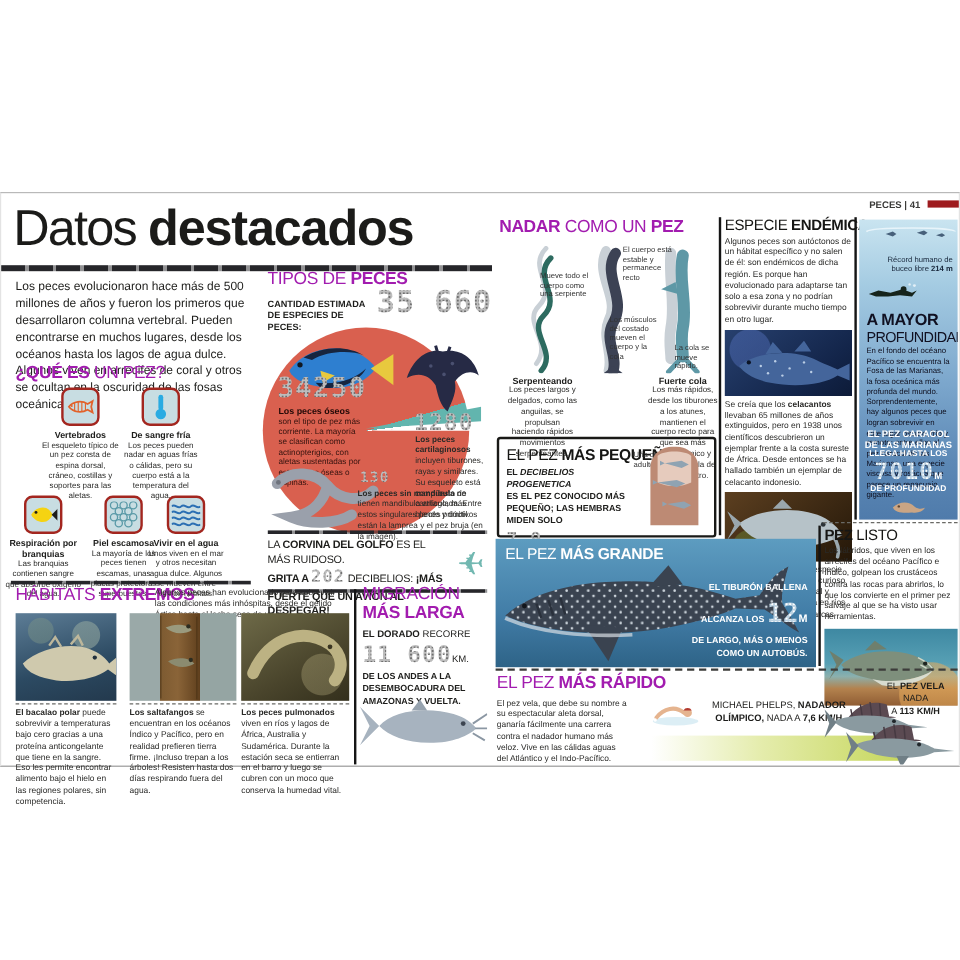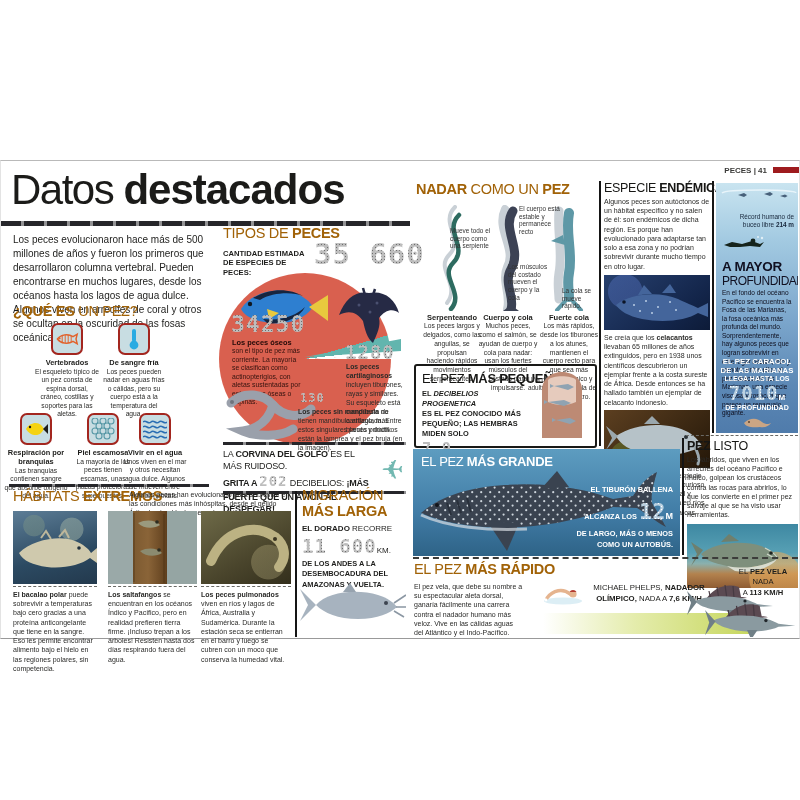--- a/index.html
+++ b/index.html
@@ -6,21 +6,21 @@
   body{width:800px;height:800px;position:relative;font-family:"Liberation Sans",sans-serif;color:#1d1d1b;}
   .spread{position:absolute;top:160px;left:0;width:798px;height:477px;background:#fff;
           border-top:1px solid #b9b9b9;border-bottom:1px solid #999;border-left:1px solid #e3e3e3;border-right:1px solid #e3e3e3;}
   .abs{position:absolute;}
   .grunge{background:repeating-linear-gradient(90deg,#26262a 0 20px,rgba(38,38,42,.5) 20px 23px);}
   .dash{border-top:2px dashed #3c3c3a;height:0;}
   .thin-dash{border-top:1.5px dashed #6a6a66;height:0;}
   .vline{background:#151515;width:1.5px;}
   .main-title{font-size:42px;letter-spacing:-1.5px;font-weight:300;line-height:1;color:#1b1b19;white-space:nowrap;}
   .main-title b{font-weight:800;letter-spacing:-1px;}
-  .sec-h{font-size:14.5px;font-weight:400;letter-spacing:-.3px;white-space:nowrap;color:#a16207;}
+  .sec-h{font-size:14.5px;font-weight:400;letter-spacing:-.3px;white-space:nowrap;color:#a21caf;}
   .sec-h b{font-weight:800;}
   .sec-h-sm{font-size:12.5px;font-weight:400;letter-spacing:-.3px;white-space:nowrap;color:#161614;}
   .sec-h-sm b{font-weight:800;}
   .body-txt{font-size:10px;line-height:1.4;}
   .cap{font-size:7px;line-height:1.32;color:#2a2a28;}
   .cap b{font-weight:700;}
   .tiny{font-size:6.4px;line-height:1.2;color:#333;}
   .dn{font-weight:800;color:#8e8e8e;letter-spacing:1px;font-family:"DejaVu Sans Mono",monospace;}
   .dnw{font-weight:800;color:#eef3f7;letter-spacing:1px;font-family:"DejaVu Sans Mono",monospace;}
   @supports (-webkit-background-clip: text){
@@ -121,21 +121,21 @@
             <path d="M0,18 C3,15 5,21 8,18 C11,15 13,21 16,18 C19,15 21,21 24,18"></path>
           </g>
         </svg>
     </div>
     <h4>Vivir en el agua</h4>
     <p>Unos viven en el mar y otros necesitan agua dulce. Algunos se mueven entre ambos hábitats.</p>
   </div>
 
   <div class="abs sec-h" style="left:222px;top:64px;"><span>TIPOS DE </span><b>PECES</b></div>
   <div class="abs caps-bold" style="left:222px;top:88px;width:90px;font-size:7.6px;line-height:1.25;">CANTIDAD ESTIMADA DE ESPECIES DE PECES:</div>
-  <div class="abs dn" style="left:313px;top:76px;font-size:29px;">35 660</div>
+  <div class="abs dn" style="left:313px;top:76px;font-size:25px;">35 660</div>
 
   <div class="abs" style="left:218px;top:112px;width:172px;height:172px;border-radius:50%;
        background:conic-gradient(from 0deg,#d9604f 0deg 74deg,#62b5ae 74deg 83deg,#ffffff 83deg 87deg,#d9604f 87deg 360deg);"></div>
   <svg class="abs" style="left:302px;top:176px;" width="98" height="32" viewBox="0 0 98 32">
     <polygon points="2,20 98,2 98,14" fill="#62b5ae"></polygon>
       <polygon points="2,22 98,16 98,22" fill="#ffffff"></polygon>
   </svg>
 
   <svg class="abs" style="left:232px;top:118px;" width="95" height="52" viewBox="0 0 95 52">
     <path d="M8,30 C20,12 45,8 62,14 C72,18 78,24 80,28 C72,40 55,46 38,44 C22,42 12,38 8,30 Z" fill="#2e7fd0"></path>
@@ -264,24 +264,20 @@
   </svg>
 
   <div class="abs tiny" style="left:449px;top:66px;width:44px;">Mueve todo el cuerpo como una serpiente</div>
   <div class="abs tiny" style="left:507px;top:102px;width:44px;">Los músculos del costado mueven el cuerpo y la cola</div>
   <div class="abs tiny" style="left:518px;top:44px;width:44px;">El cuerpo está estable y permanece recto</div>
   <div class="abs tiny" style="left:561px;top:126px;width:36px;">La cola se mueve rápido.</div>
 
   <div class="abs" style="left:422px;top:152px;width:58px;text-align:center;">
     <div style="font-size:7.5px;font-weight:800;">Serpenteando</div>
     <div class="cap" style="font-size:6.7px;">Los peces largos y delgados, como las anguilas, se propulsan haciendo rápidos movimientos serpenteantes.</div>
-  </div>
-  <div class="abs" style="left:477px;top:152px;width:60px;text-align:center;">
-    <div style="font-size:7.5px;font-weight:800;">Cuerpo y cola</div>
-    <div class="cap" style="font-size:6.7px;">Muchos peces, como el salmón, se ayudan de cuerpo y cola para nadar: usan los fuertes músculos del costado para impulsarse.</div>
   </div>
   <div class="abs" style="left:539px;top:152px;width:58px;text-align:center;">
     <div style="font-size:7.5px;font-weight:800;">Fuerte cola</div>
     <div class="cap" style="font-size:6.7px;">Los más rápidos, desde los tiburones a los atunes, mantienen el cuerpo recto para que sea más hidrodinámico y mueven la cola de un lado a otro.</div>
   </div>
 
   <div class="abs" style="left:413px;top:203px;width:183px;height:84px;border:2px solid #191917;border-radius:3px;box-sizing:border-box;padding:5px 6px;">
     <div class="sec-h-sm" style="font-size:13px;"><span>EL PEZ </span><b>MÁS PEQUEÑO</b></div>
     <div style="width:100px;font-size:7.4px;font-weight:700;line-height:1.35;margin-top:3px;">
       <span>EL </span><b style="font-style:italic;">DECIBELIOS PROGENETICA</b><br>

